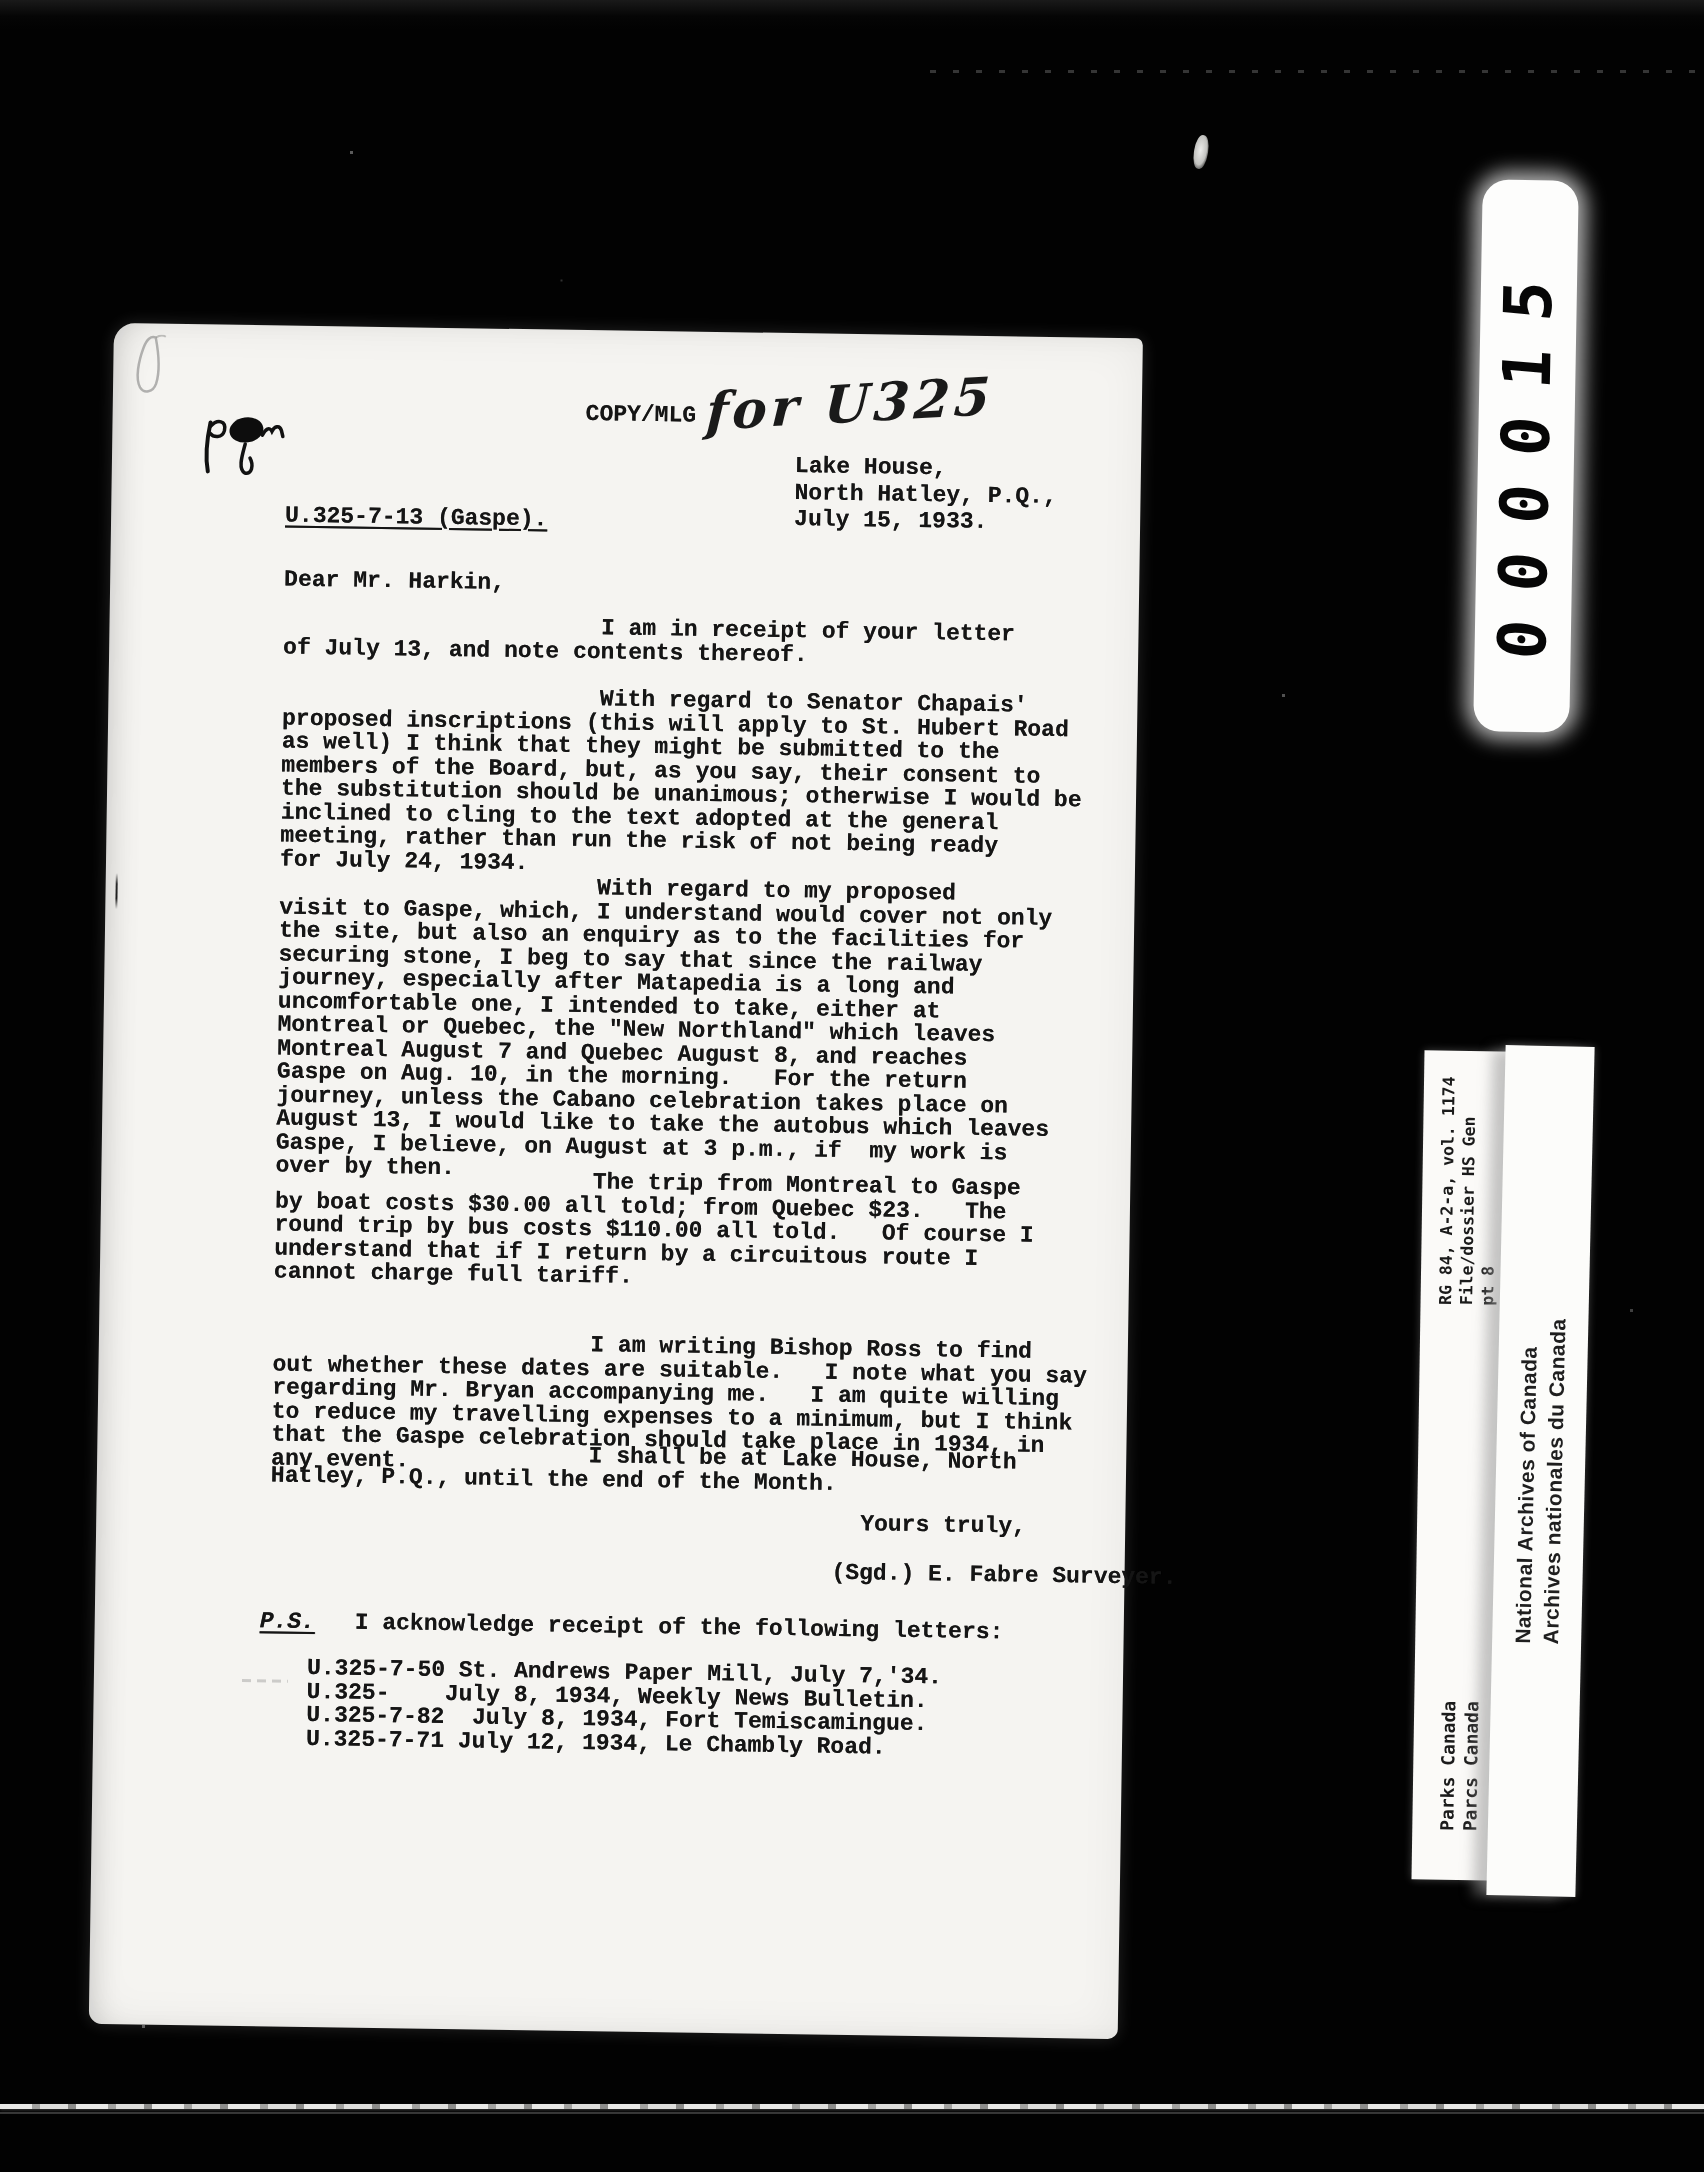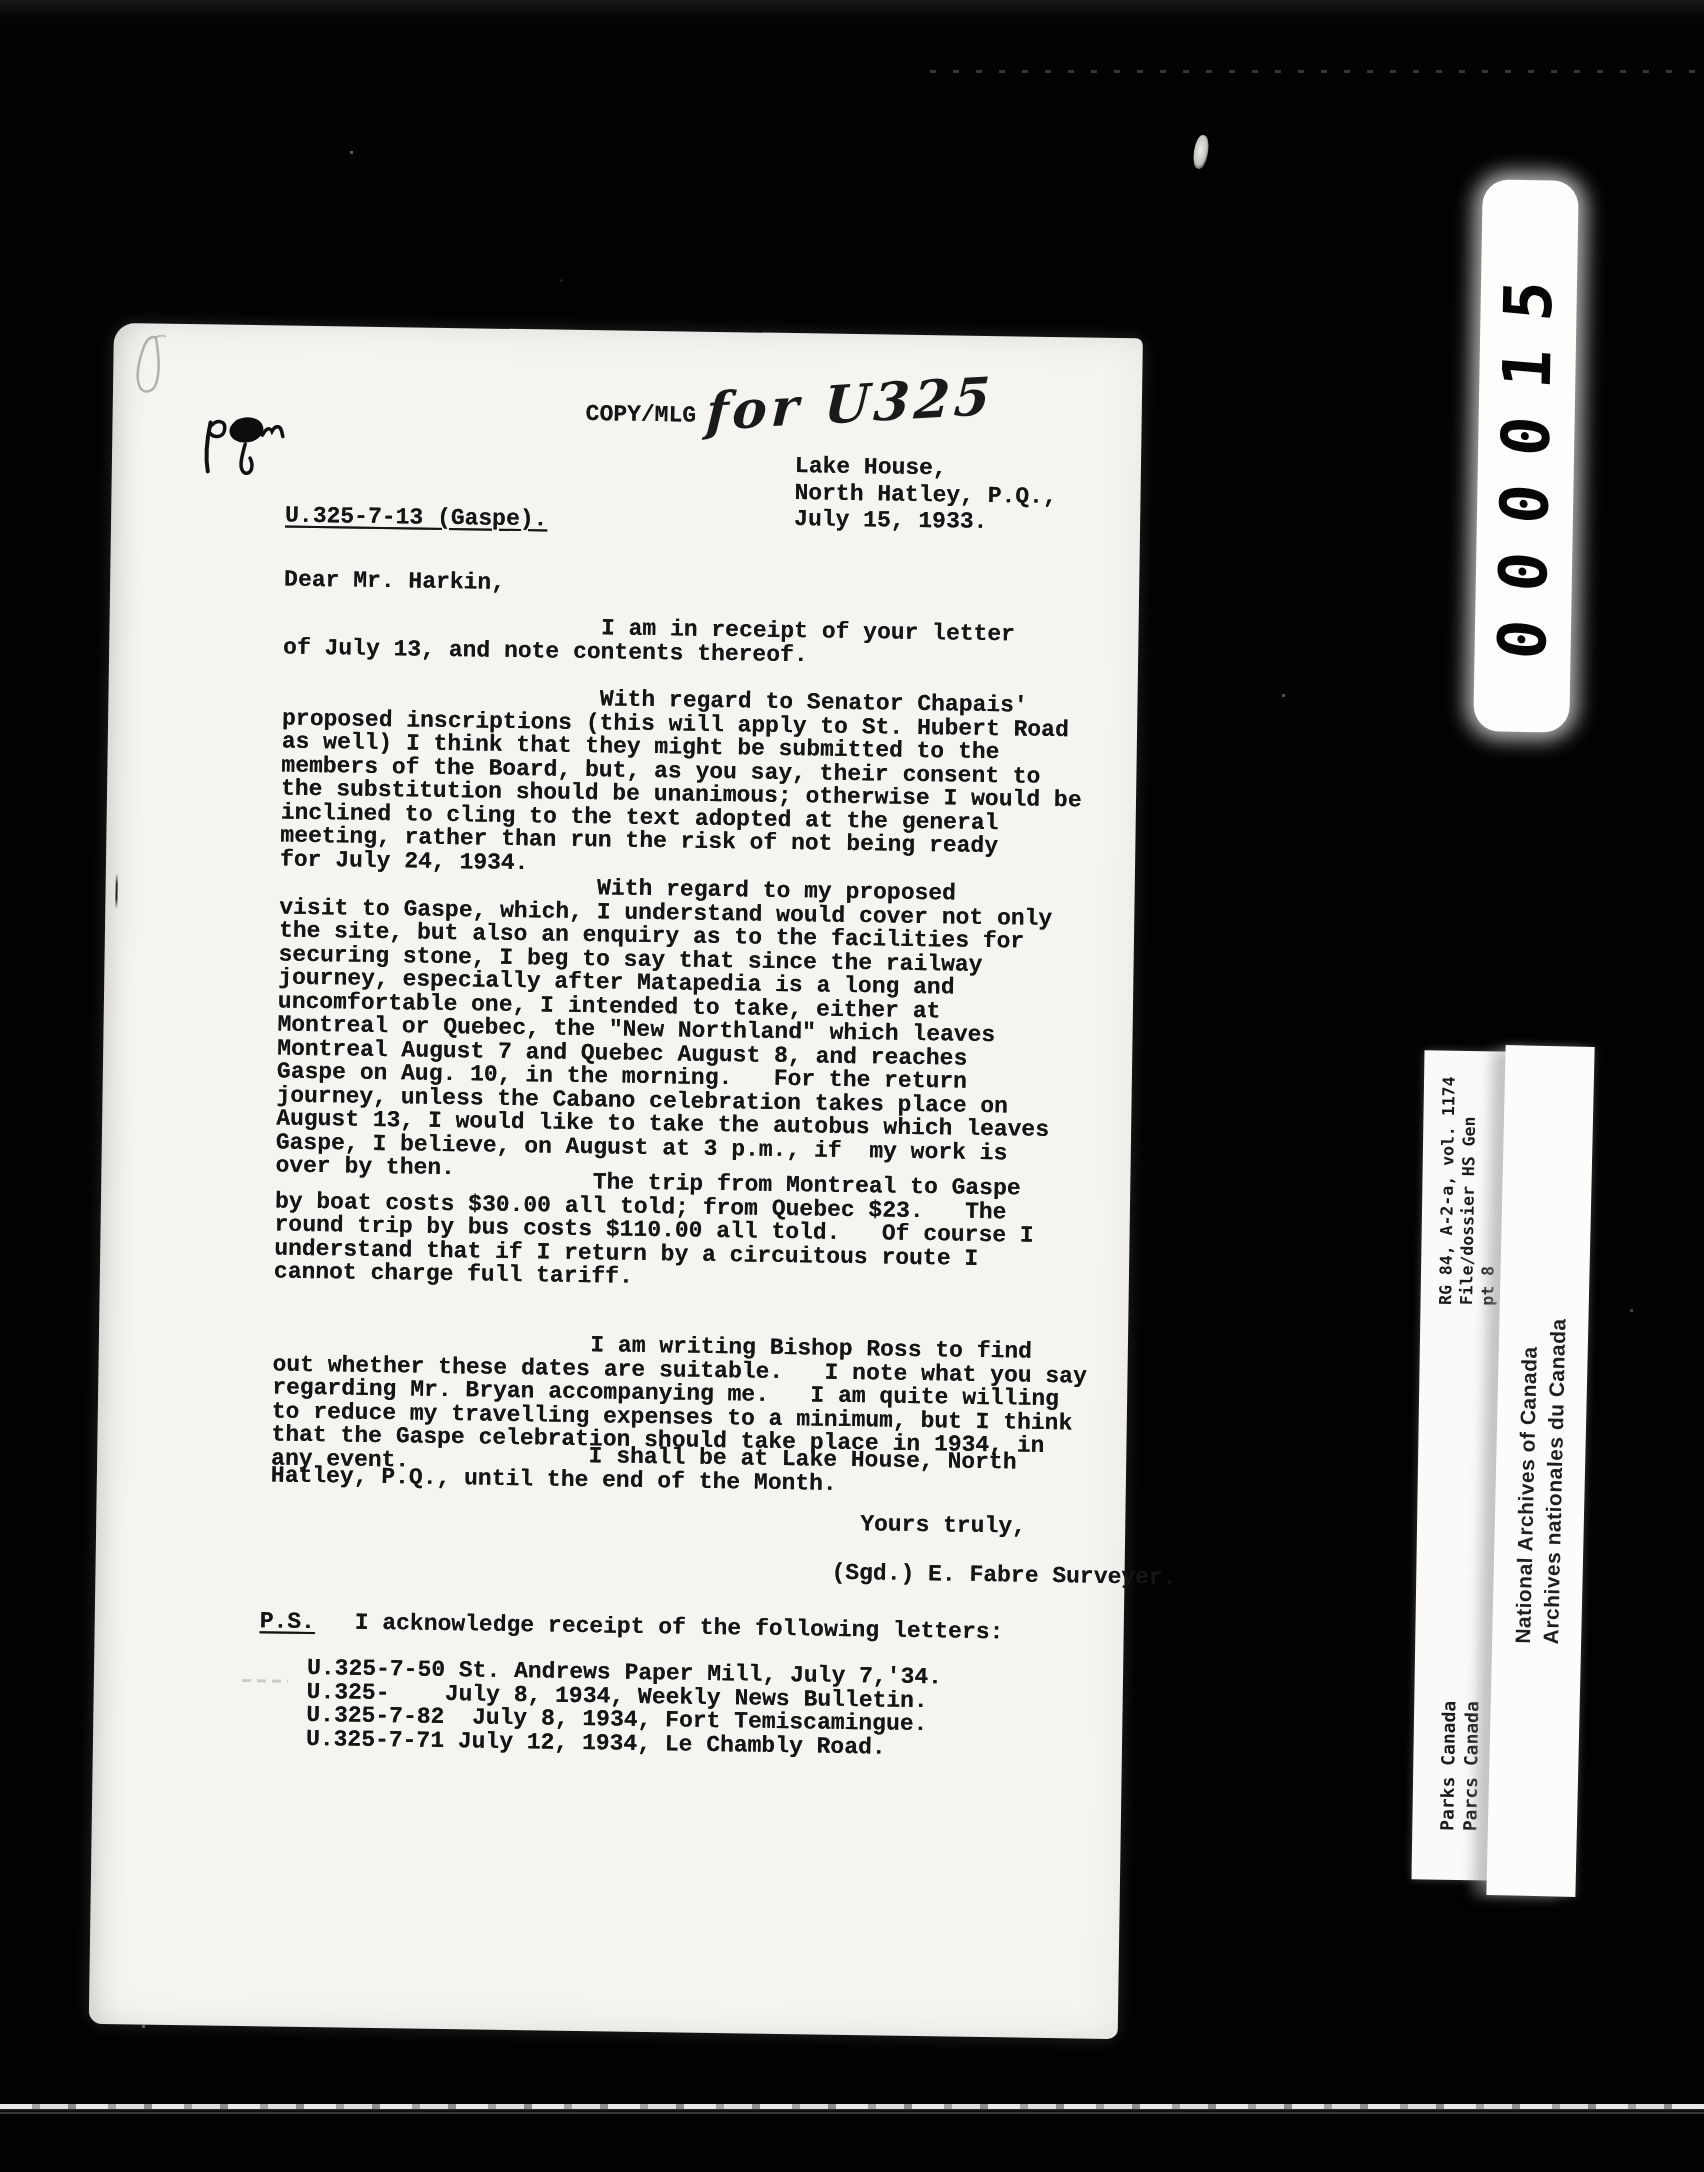--- a/index.html
+++ b/index.html
@@ -198,21 +198,21 @@
 that the Gaspe celebration should take place in 1934, in
 any event.</div>
 
     <div class="mono" style="left:174px; top:1115px;">                       I shall be at Lake House, North
 Hatley, P.Q., until the end of the Month.</div>
 
     <div class="mono" style="left:764px; top:1179px;">Yours truly,</div>
 
     <div class="mono" style="left:736px; top:1228px;">(Sgd.) E. Fabre Surveyer.</div>
 
-    <div class="mono u" style="left:165px; top:1285px;">P.S.</div>
+    <div class="mono u" style="left:165px; top:1285px;font-style:italic;">P.S.</div>
 
     <div class="mono" style="left:260px; top:1285px;">I acknowledge receipt of the following letters:</div>
 
     <div class="mono" style="left:213px; top:1331px;">U.325-7-50 St. Andrews Paper Mill, July 7,'34.
 U.325-    July 8, 1934, Weekly News Bulletin.
 U.325-7-82  July 8, 1934, Fort Temiscamingue.
 U.325-7-71 July 12, 1934, Le Chambly Road.</div>
 
     <div class="pencil-dash"></div>
   </div>

